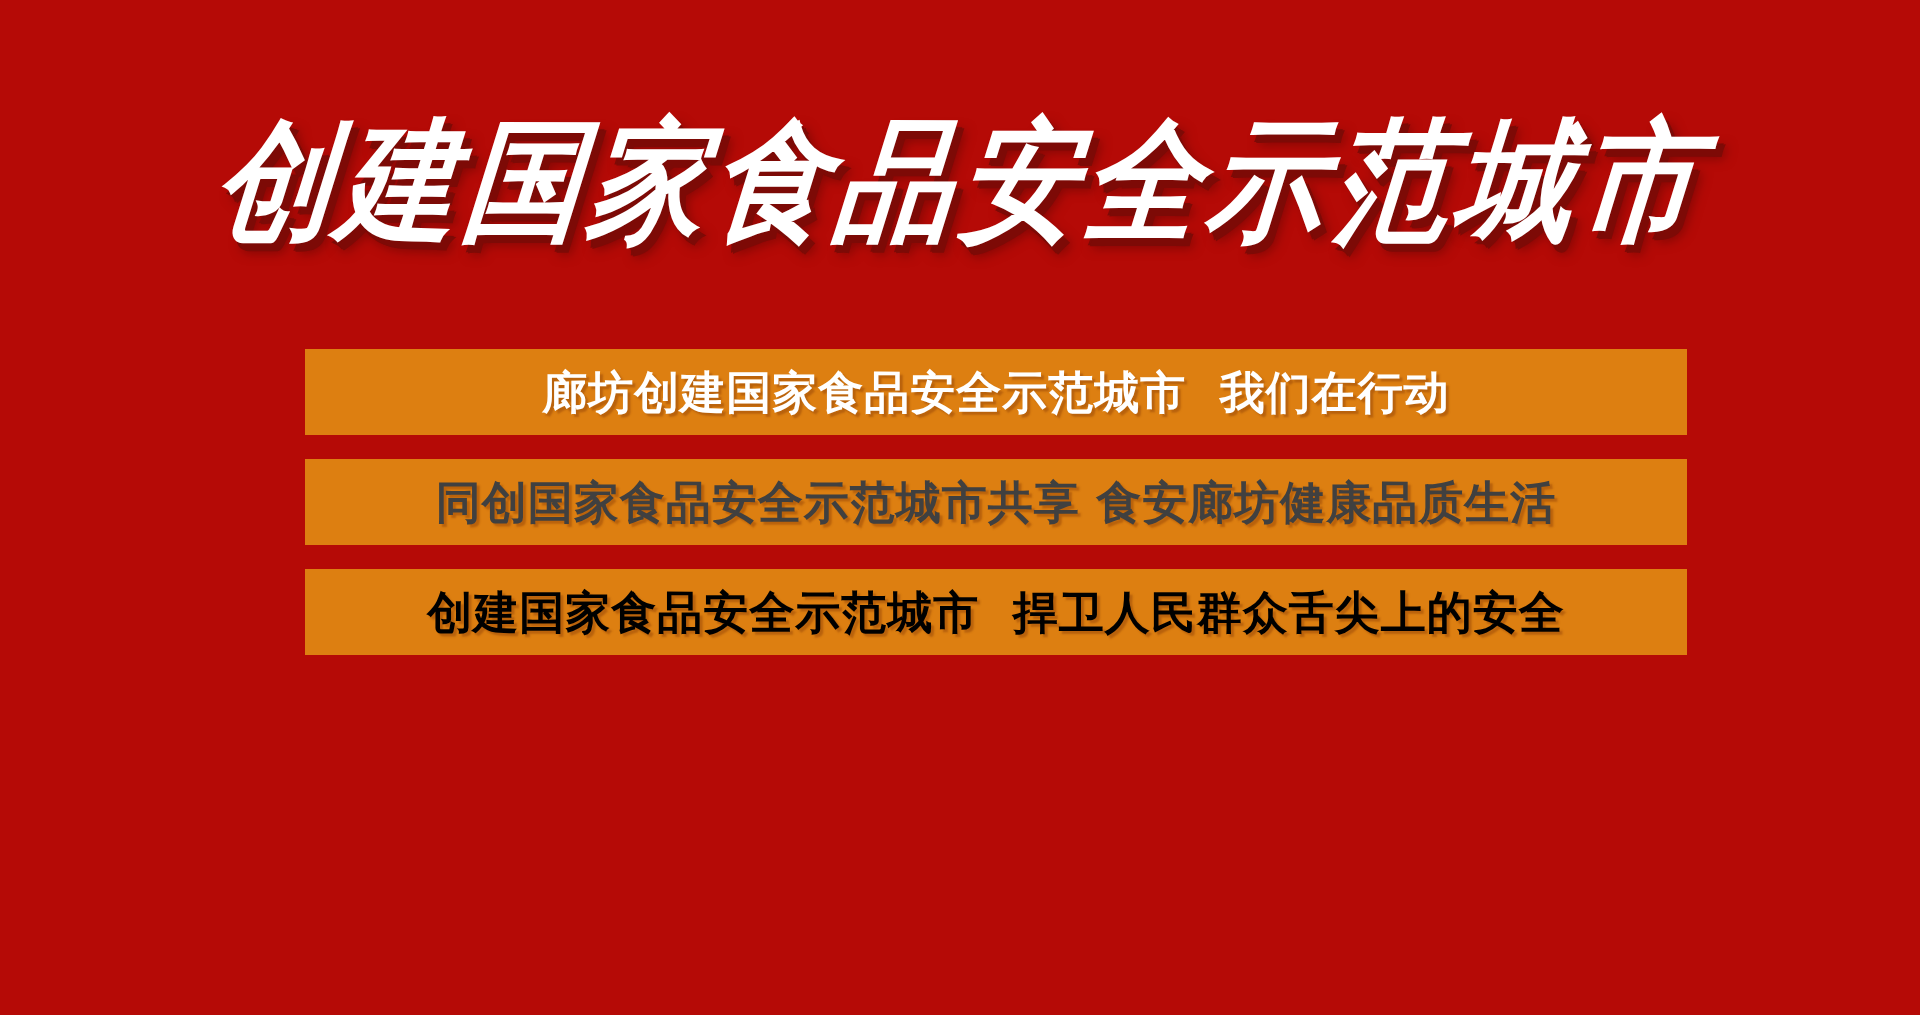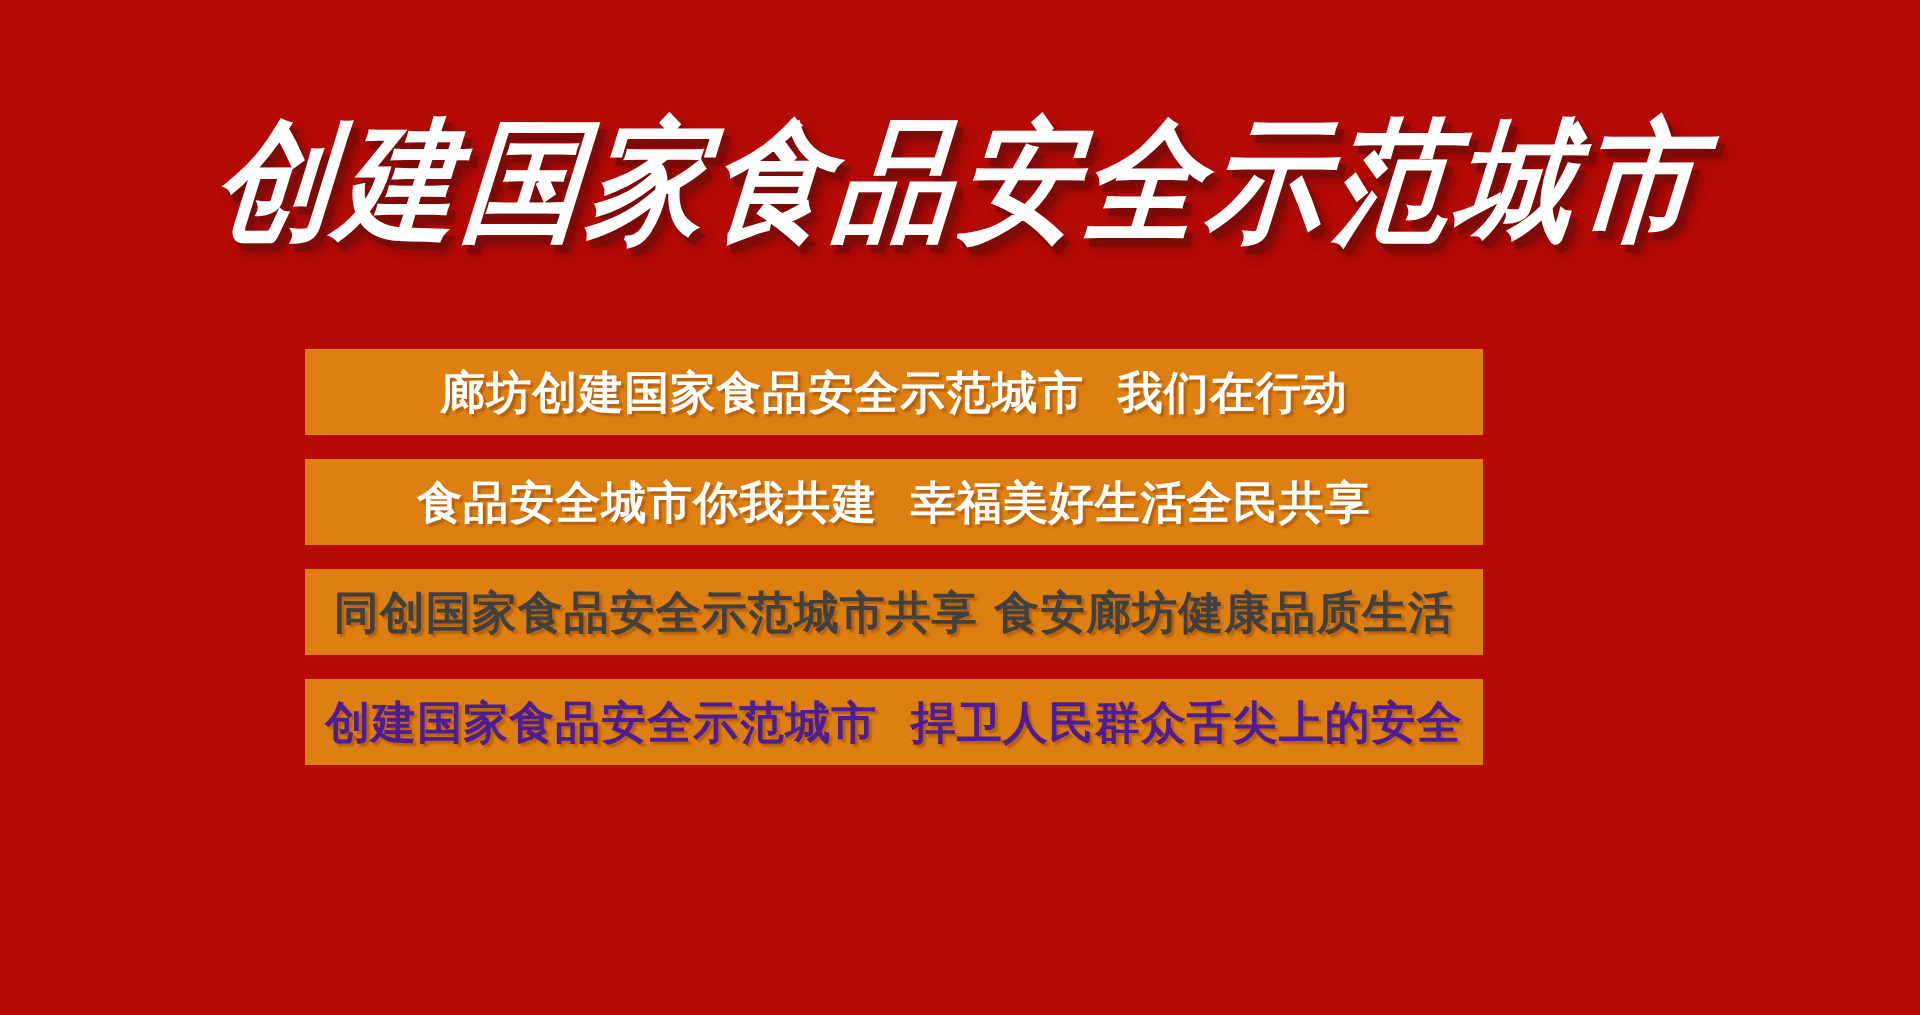--- a/index.html
+++ b/index.html
@@ -54,21 +54,21 @@
   
   #slogan-list {
     position: absolute;
     left: 305px;
     top: 349px;
     width: 1310px;
   }
 
   .slogan-bar {
     position: relative;
-    width: 1178px;
+    width: 1382px;
     height: 86px;
     background: #dd7f11;
     margin-bottom: 24px;
     display: flex;
     align-items: center;
     justify-content: center;
     box-sizing: border-box;
   }
   .slogan-bar:last-child { margin-bottom: 0; }
 
@@ -96,27 +96,24 @@
   <div id="title-block">
     <div id="poster-title" style="color: rgb(255, 255, 255); text-shadow: rgb(125, 10, 6) 7px 7px 0px, rgb(125, 10, 6) 5px 6px 0px, rgba(90, 5, 3, 0.55) 9px 9px 10px;">创建国家食品安全示范城市</div>
   </div>
 
   <div id="slogan-list">
 
     <div class="slogan-bar" style="background: rgb(221, 127, 17);">
       <span class="slogan-text" style="color: rgb(255, 255, 255);">廊坊创建国家食品安全示范城市  我们在行动</span>
     </div>
 
-    <div class="slogan-bar" style="background: rgb(221, 127, 17);">
-      <span class="slogan-text" style="color: rgb(255, 255, 255);">食品安全城市你我共建  幸福美好生活全民共享</span>
-    </div>
 
     <div class="slogan-bar" style="background: rgb(221, 127, 17);">
       <span class="slogan-text" style="color: #404040;">同创国家食品安全示范城市共享 食安廊坊健康品质生活</span>
     </div>
 
 
     <div class="slogan-bar" style="background: rgb(221, 127, 17);">
-      <span class="slogan-text" style="color: #4c1d95;">创建国家食品安全示范城市  捍卫人民群众舌尖上的安全</span>
+      <span class="slogan-text" style="color: #000000;">创建国家食品安全示范城市  捍卫人民群众舌尖上的安全</span>
     </div>
 
   </div>
 </div>
 
 </body></html>

